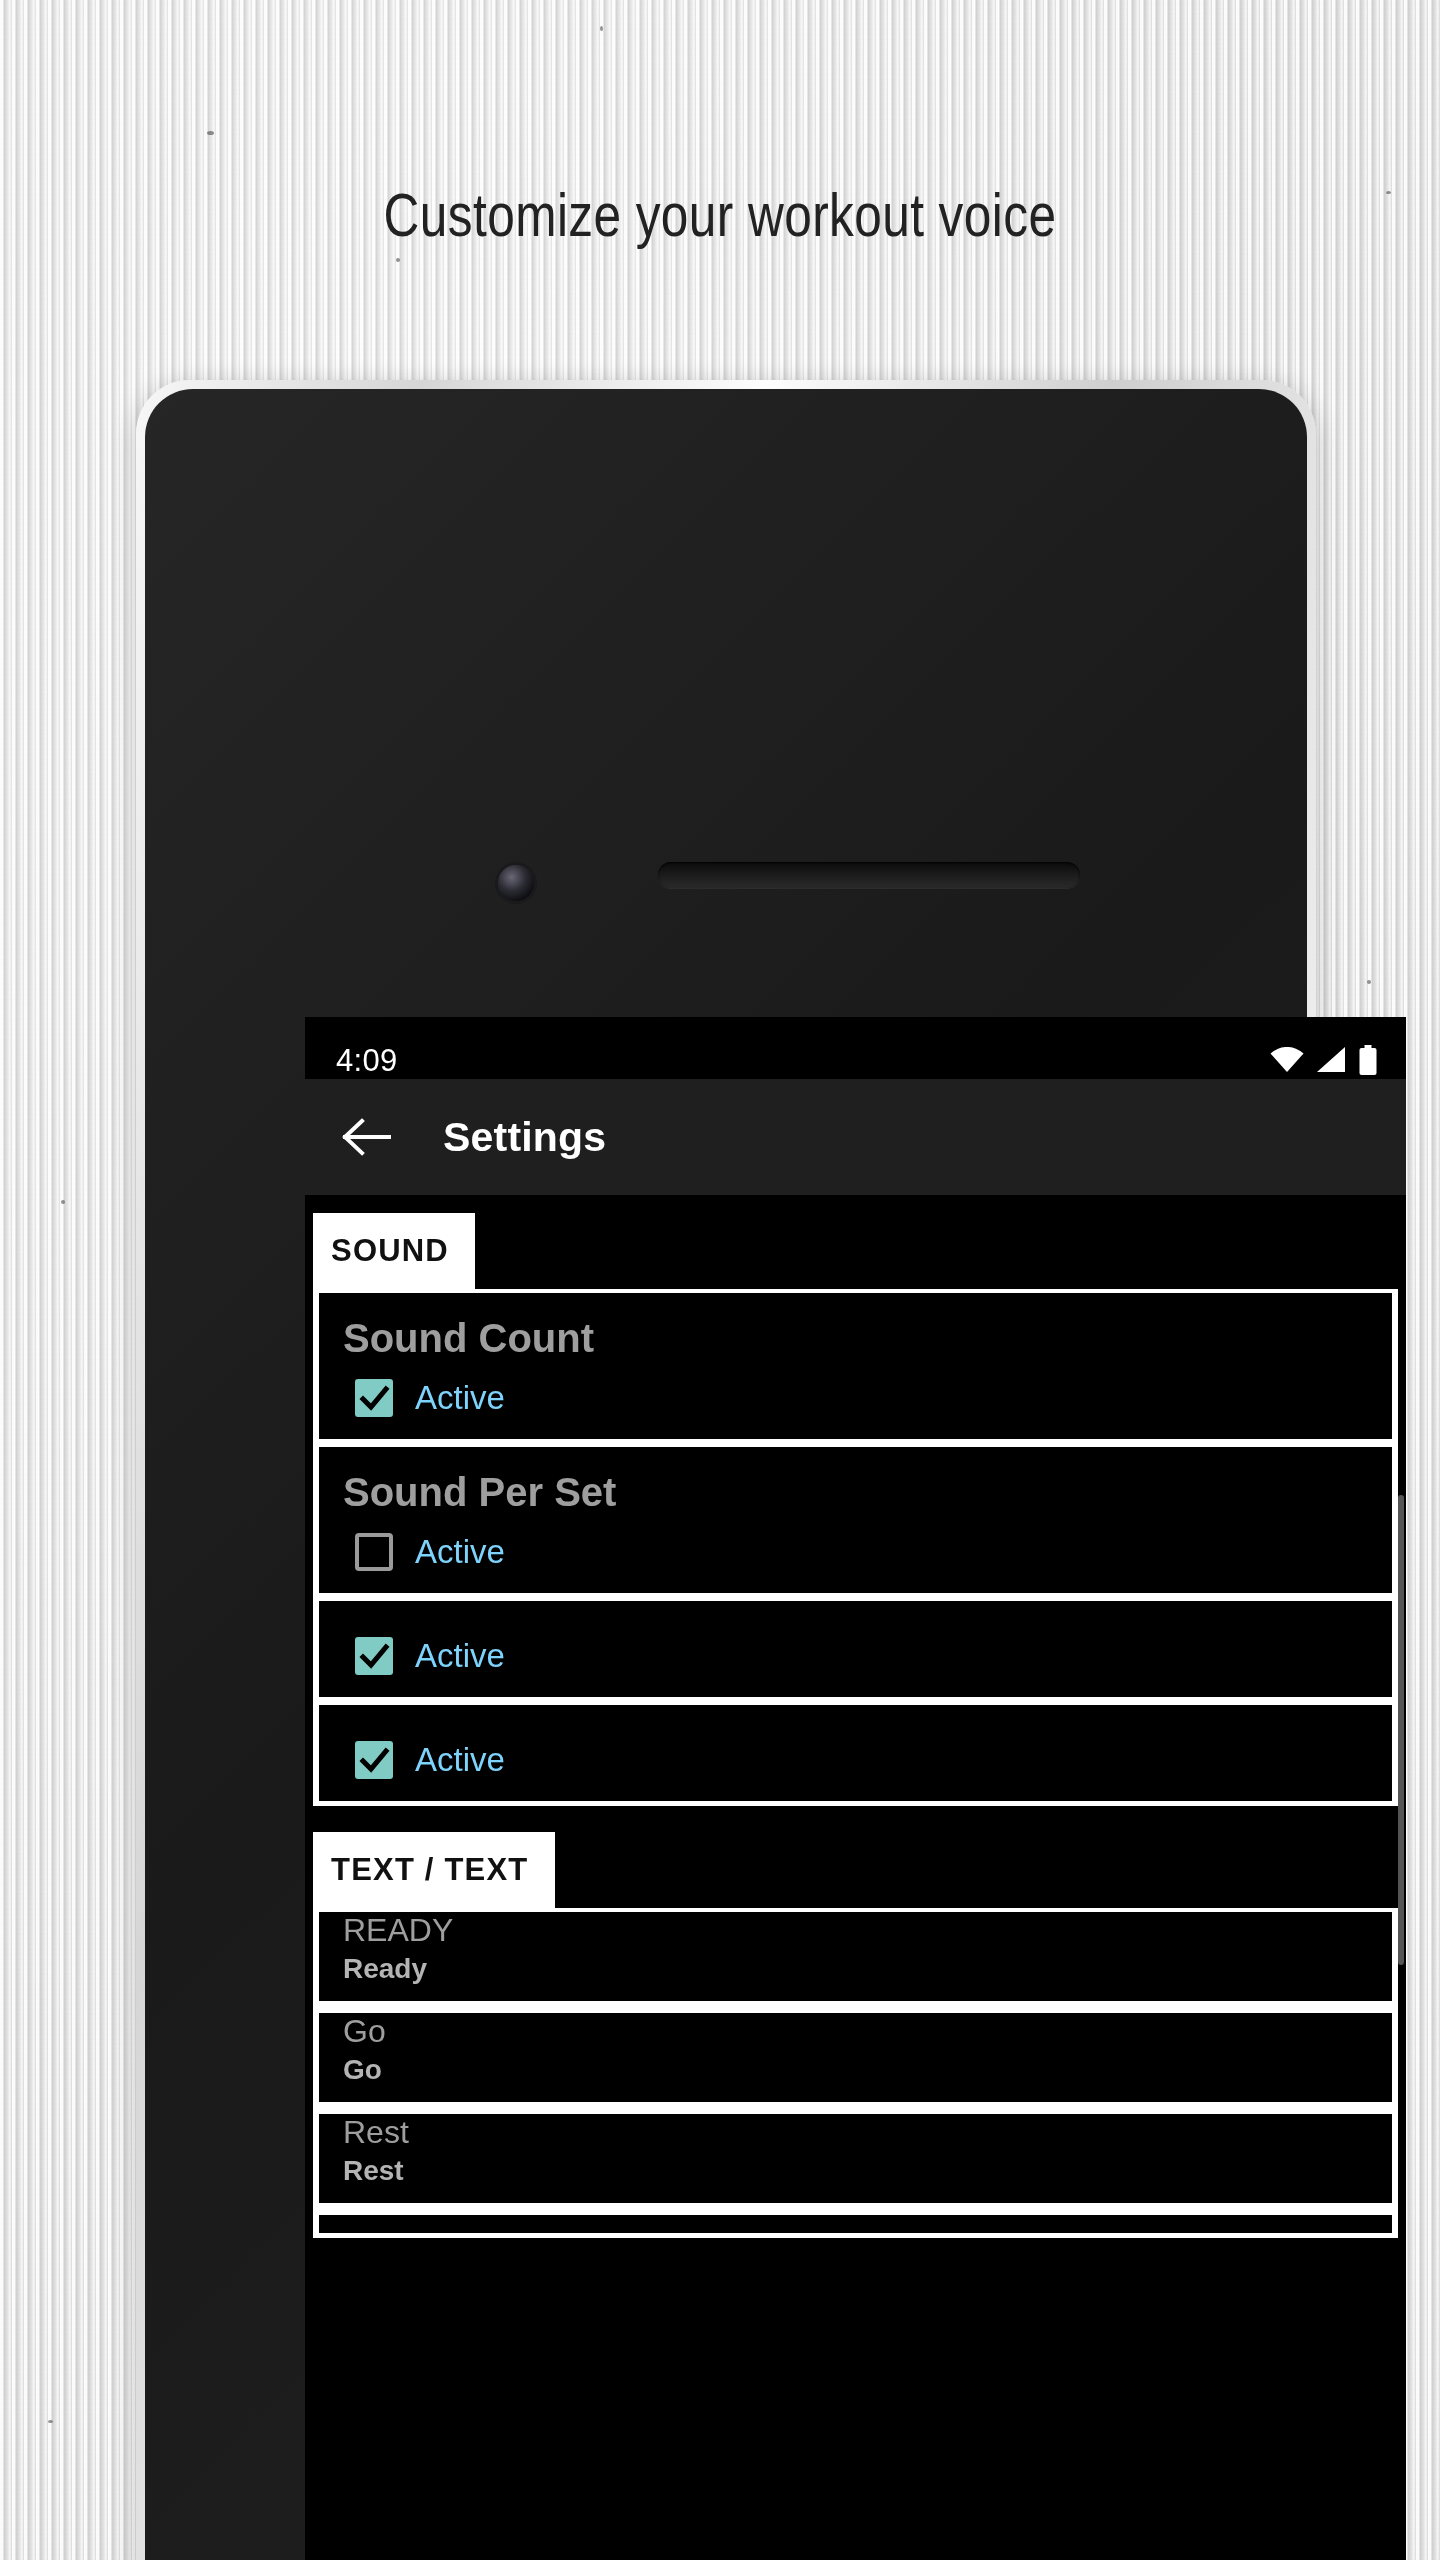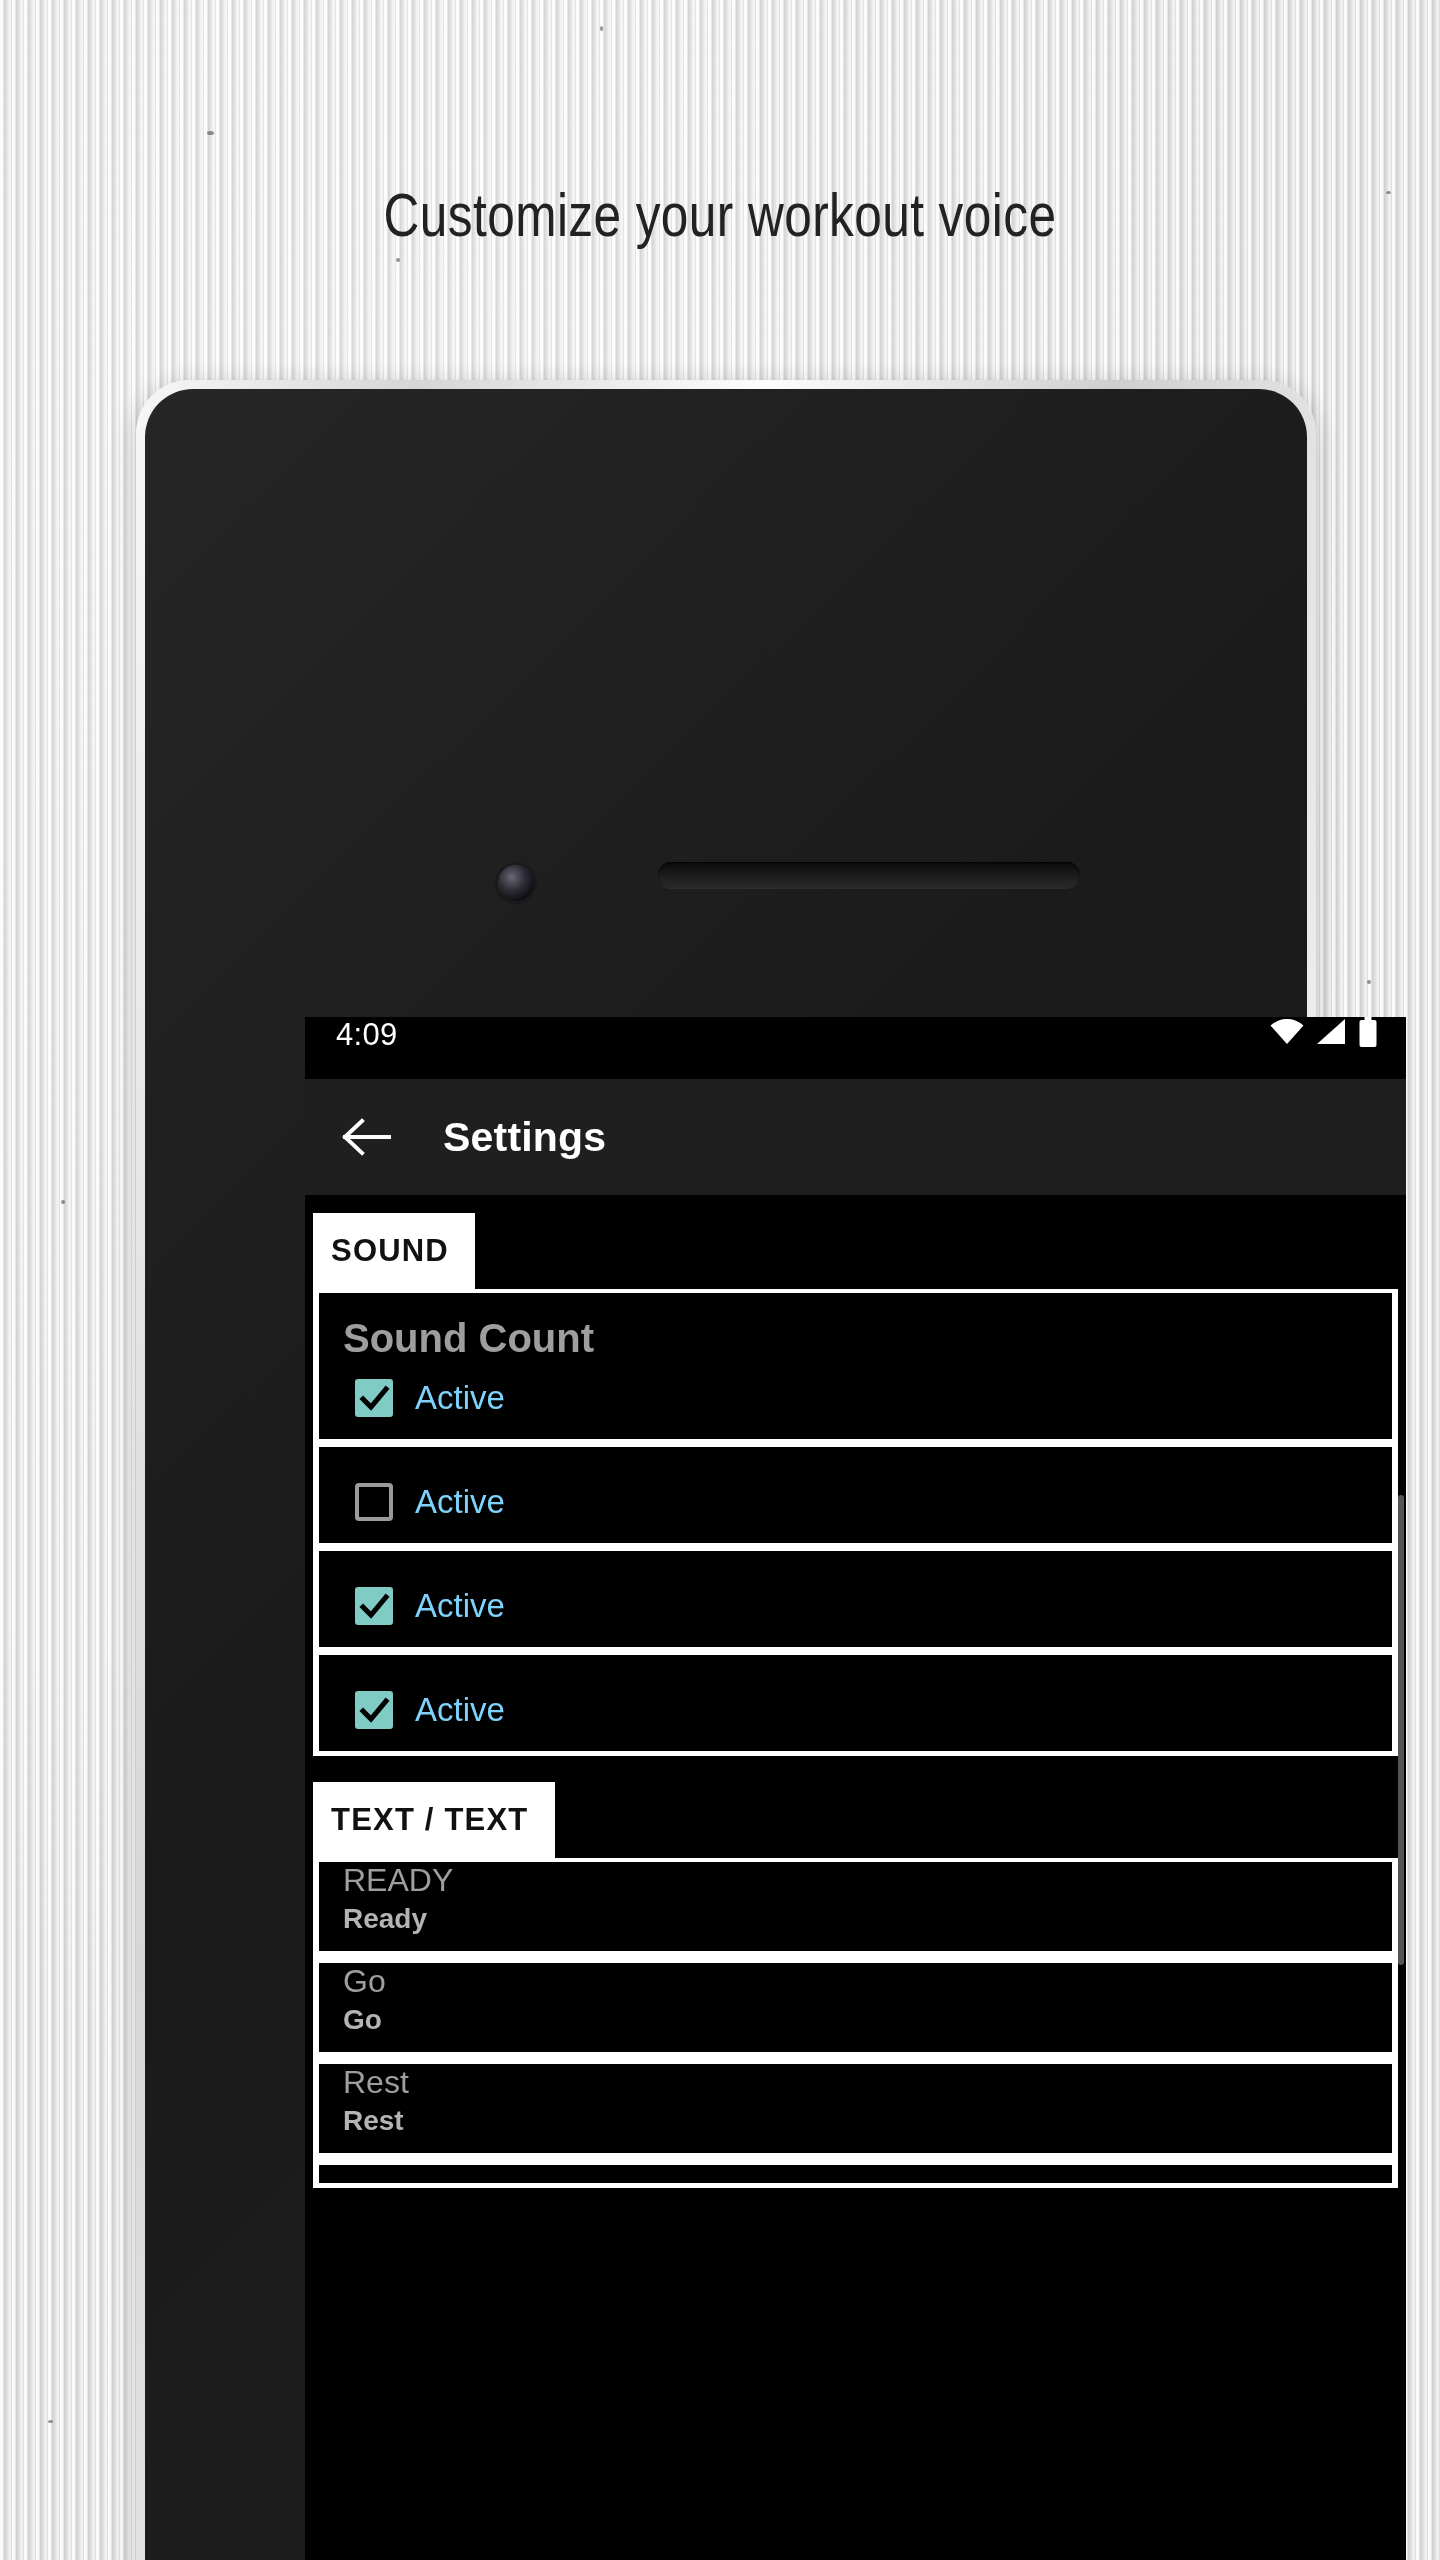--- a/index.html
+++ b/index.html
@@ -117,21 +117,21 @@
     background: #000000;
     overflow: hidden;
   }
 
   
   .statusbar {
     position: relative;
     height: 62px;
     background: #000000;
     display: flex;
-    align-items: flex-start;
+    align-items: flex-end;
     padding: 0 28px 0 31px;
   }
   .status-time {
     color: #ffffff;
     font-size: 31px;
     font-weight: 400;
     letter-spacing: 0.3px;
   }
   .status-icons {
     margin-left: auto;
@@ -323,20 +323,21 @@
           <span class="checkbox checked">
             <svg width="38" height="38" viewBox="0 0 38 38">
                 <path d="M8 20 L16 28 L31 10" stroke="#000000" stroke-width="5" fill="none" stroke-linecap="square"></path>
               </svg>
           </span>
           <span class="check-label">Active</span>
         </div>
       </div>
 
       <div class="card">
+        <div class="card-title">Sound Per Set</div>
         <div class="check-row">
           <span class="checkbox unchecked"></span>
           <span class="check-label">Active</span>
         </div>
       </div>
 
       <div class="card">
         <div class="check-row">
           <span class="checkbox checked">
             <svg width="38" height="38" viewBox="0 0 38 38">

